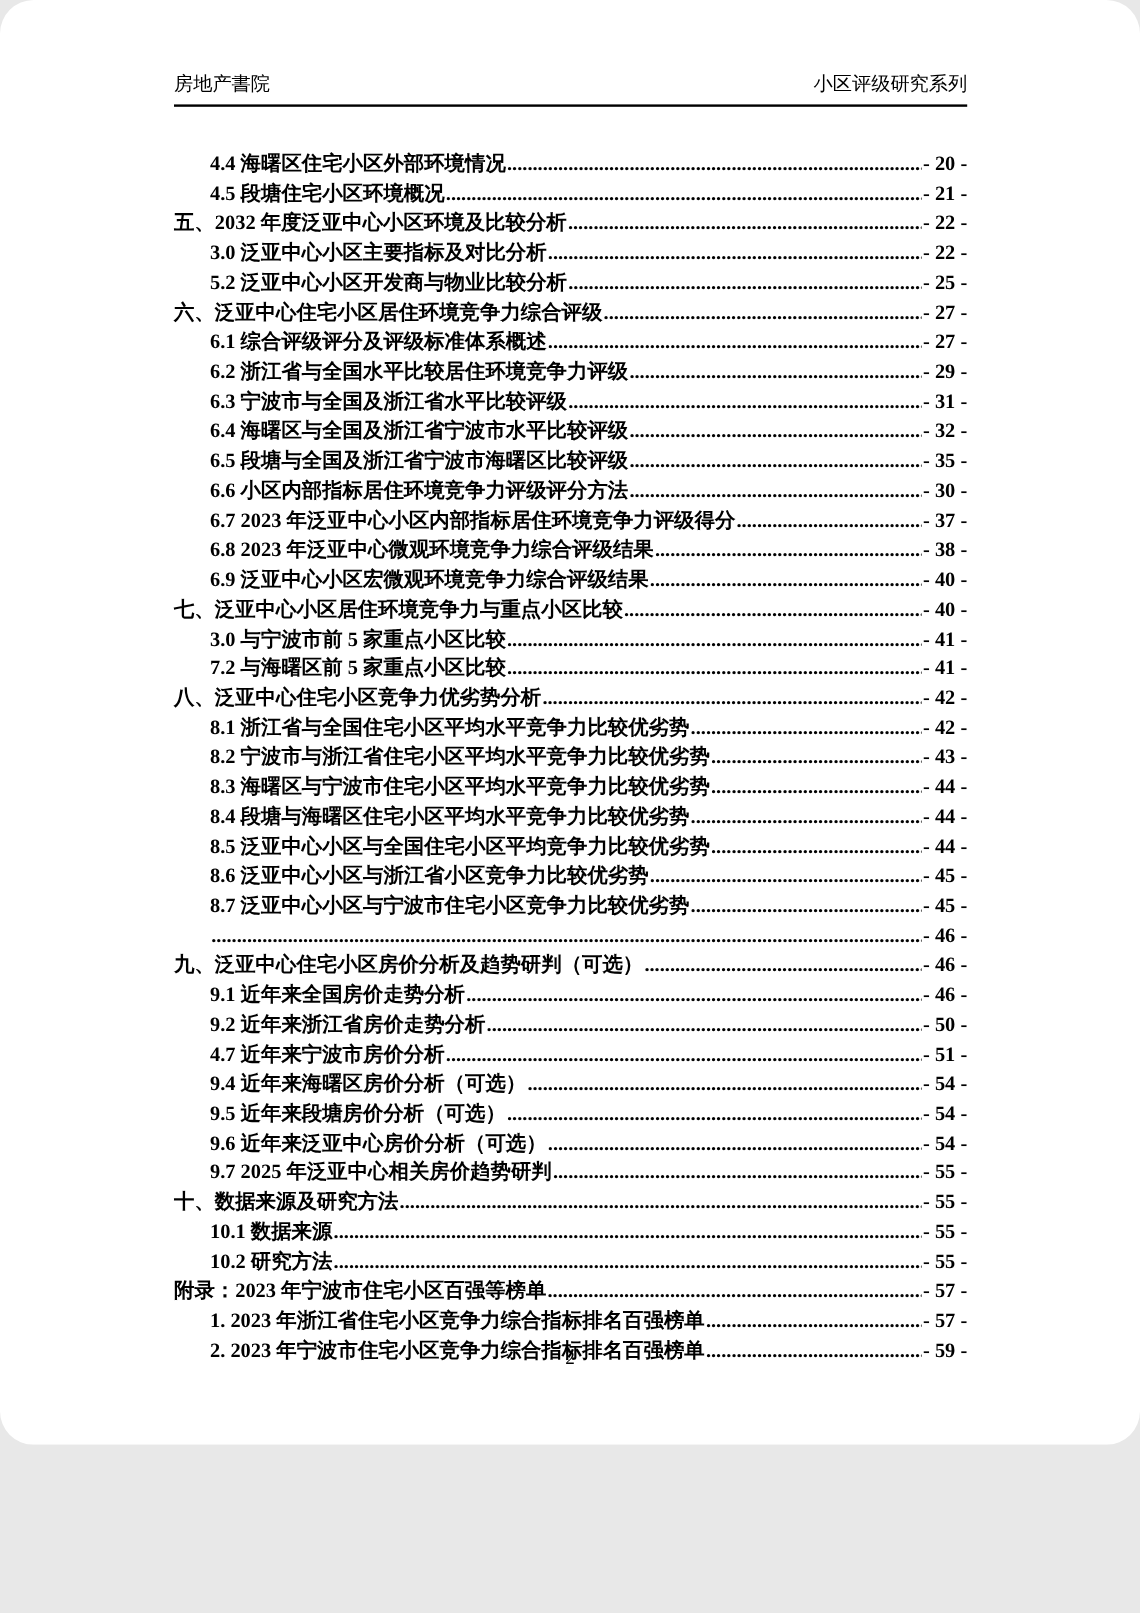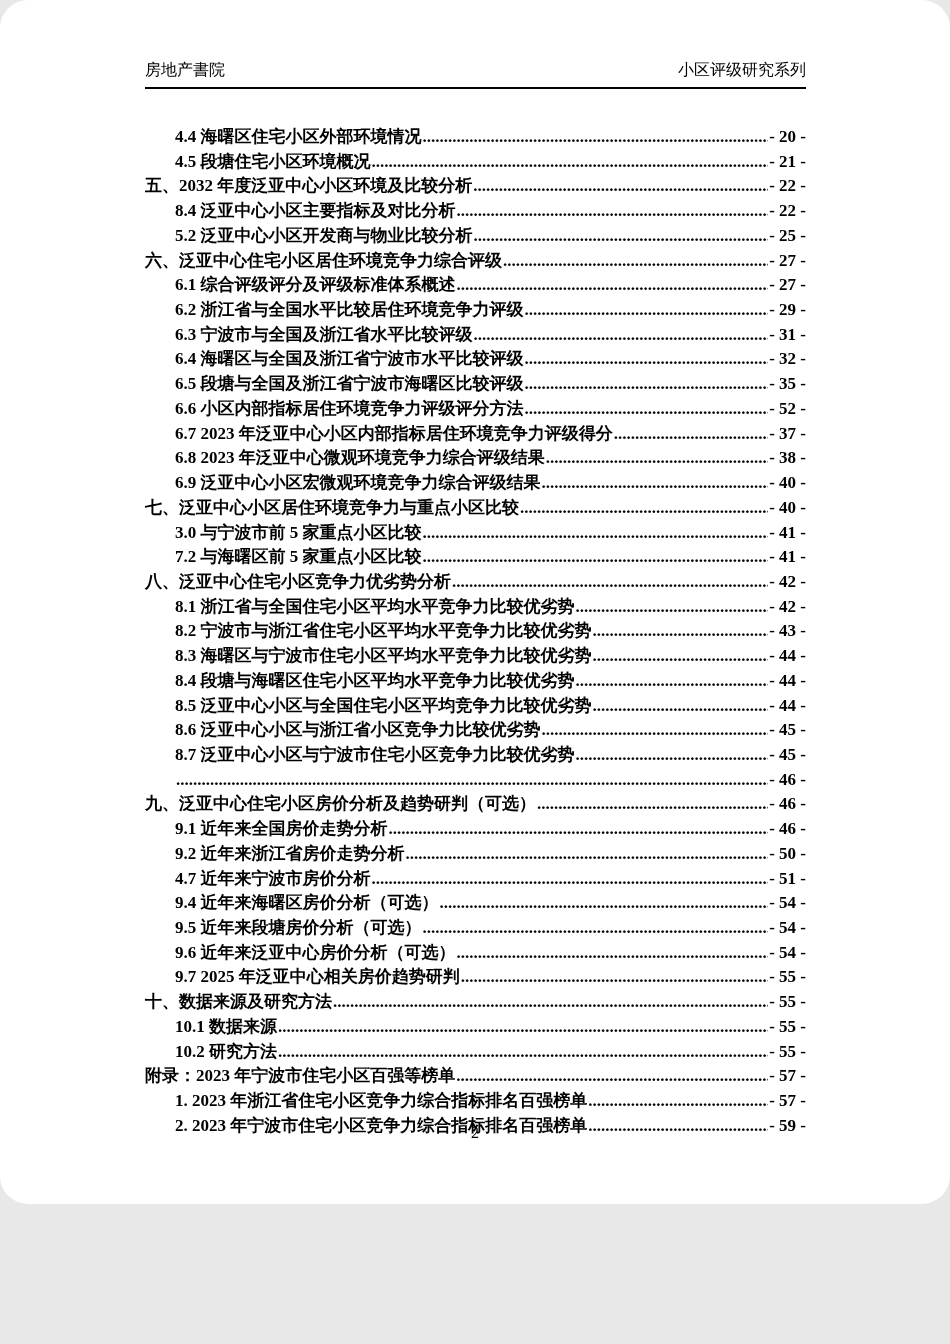--- a/index.html
+++ b/index.html
@@ -91,21 +91,21 @@
       <span class="toc-title">4.5 段塘住宅小区环境概况</span>
       <span class="toc-dots"></span>
       <span class="toc-page">- 21 -</span>
     </div>
       <div class="toc-row level-1">
       <span class="toc-title">五、2032 年度泛亚中心小区环境及比较分析</span>
       <span class="toc-dots"></span>
       <span class="toc-page">- 22 -</span>
     </div>
       <div class="toc-row level-2">
-      <span class="toc-title">8.4 泛亚中心小区主要指标及对比分析</span>
+      <span class="toc-title">3.0 泛亚中心小区主要指标及对比分析</span>
       <span class="toc-dots"></span>
       <span class="toc-page">- 22 -</span>
     </div>
       <div class="toc-row level-2">
       <span class="toc-title">5.2 泛亚中心小区开发商与物业比较分析</span>
       <span class="toc-dots"></span>
       <span class="toc-page">- 25 -</span>
     </div>
       <div class="toc-row level-1">
       <span class="toc-title">六、泛亚中心住宅小区居住环境竞争力综合评级</span>
@@ -133,21 +133,21 @@
       <span class="toc-page">- 32 -</span>
     </div>
       <div class="toc-row level-2">
       <span class="toc-title">6.5 段塘与全国及浙江省宁波市海曙区比较评级</span>
       <span class="toc-dots"></span>
       <span class="toc-page">- 35 -</span>
     </div>
       <div class="toc-row level-2">
       <span class="toc-title">6.6 小区内部指标居住环境竞争力评级评分方法</span>
       <span class="toc-dots"></span>
-      <span class="toc-page">- 52 -</span>
+      <span class="toc-page">- 30 -</span>
     </div>
       <div class="toc-row level-2">
       <span class="toc-title">6.7 2023 年泛亚中心小区内部指标居住环境竞争力评级得分</span>
       <span class="toc-dots"></span>
       <span class="toc-page">- 37 -</span>
     </div>
       <div class="toc-row level-2">
       <span class="toc-title">6.8 2023 年泛亚中心微观环境竞争力综合评级结果</span>
       <span class="toc-dots"></span>
       <span class="toc-page">- 38 -</span>

